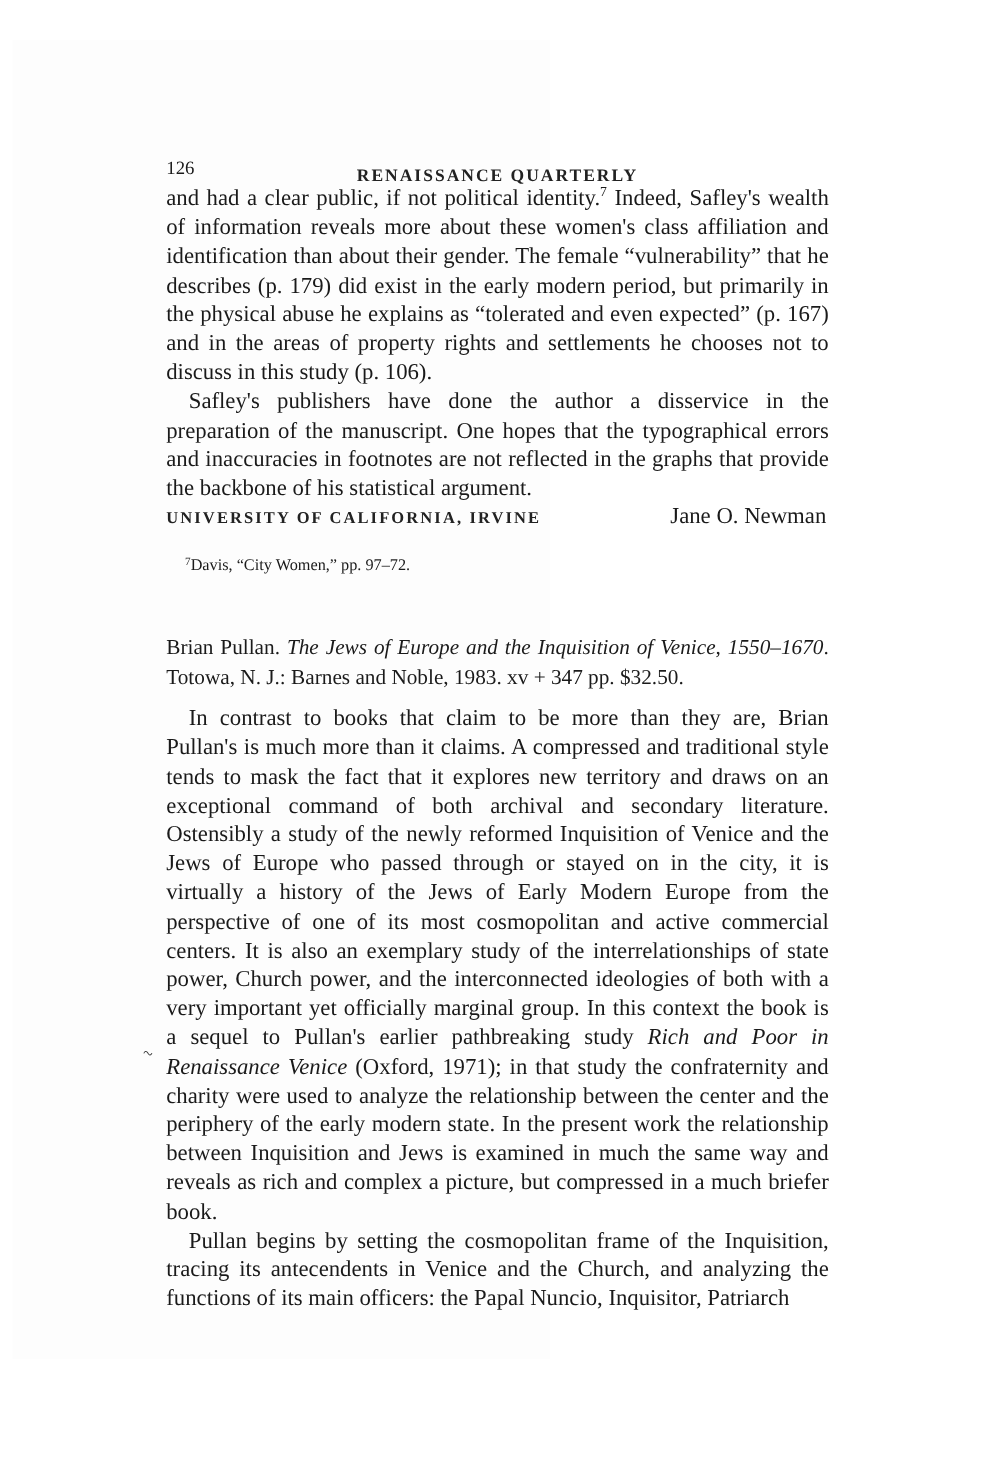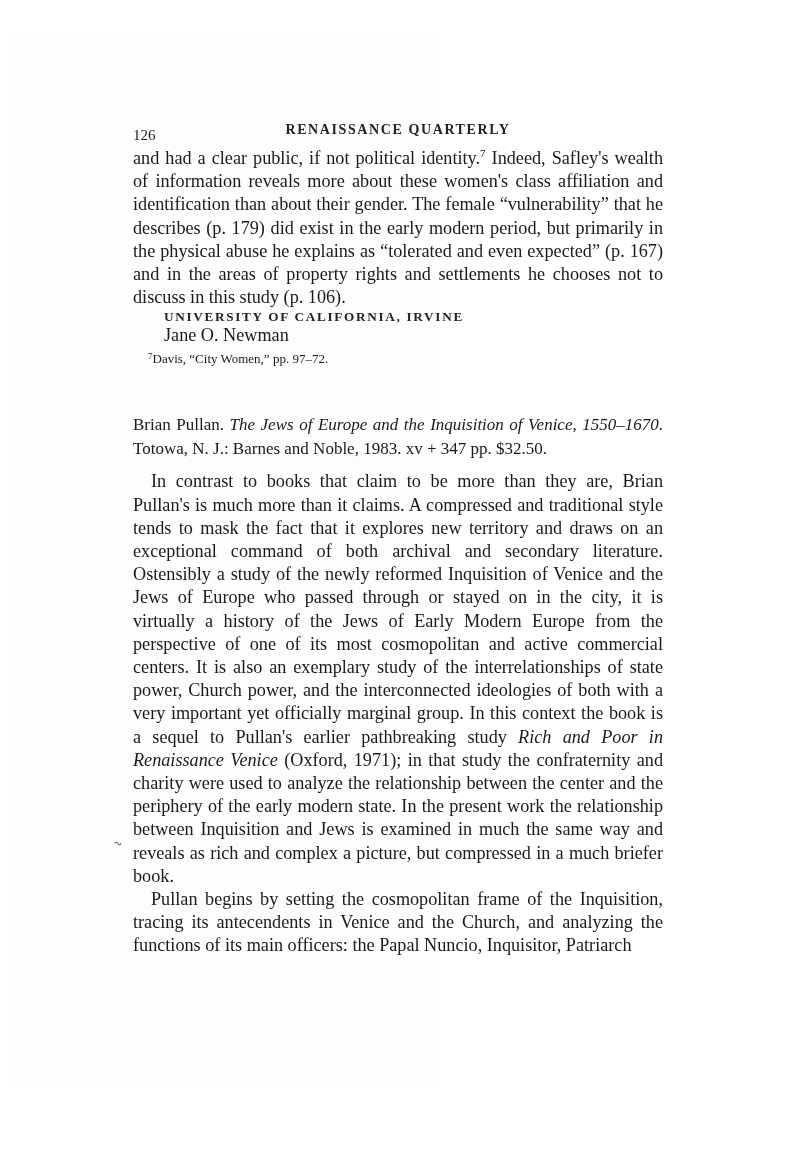--- a/index.html
+++ b/index.html
@@ -34,42 +34,41 @@
     .page-number {
       position: absolute;
       left: 0;
       top: 5px;
       font-size: 15px;
     }
     .journal-title {
       position: absolute;
       left: 0;
       right: 0;
-      top: 0;
+      top: 12px;
       text-align: center;
       font-size: 14px;
       letter-spacing: 1.6px;
       font-weight: bold;
       color: #222;
     }
     p {
       margin: 0;
       font-size: 18.2px;
       line-height: 23.2px;
       text-align: justify;
       text-align-last: auto;
     }
     .indent { text-indent: 18px; }
     .signature {
       display: flex;
       justify-content: space-between;
       align-items: baseline;
       margin-top: 0px;
       height: 24px;
-      flex-direction: column;
     }
     .affiliation {
       font-size: 13.2px;
       letter-spacing: 1.7px;
       font-weight: bold;
       color: #222;
     }
     .author {
       font-size: 18.2px;
       padding-right: 2px;
@@ -112,20 +111,21 @@
 
 <div class="page">
 
   <div class="running-head">
     <span class="page-number">126</span>
     <span class="journal-title">RENAISSANCE QUARTERLY</span>
   </div>
 
   <section>
     <p><span>and had a clear public, if not political identity.</span><span class="fn-sup">7</span><span> Indeed, Safley's wealth of information reveals more about these women's class affiliation and identification than about their gender. The female “vulnerability” that he describes (p. 179) did exist in the early modern period, but primarily in the physical abuse he explains as “tolerated and even expected” (p. 167) and in the areas of property rights and settlements he chooses not to discuss in this study (p. 106).</span></p>
+    <p class="indent">Safley's publishers have done the author a disservice in the preparation of the manuscript. One hopes that the typographical errors and inaccuracies in footnotes are not reflected in the graphs that provide the backbone of his statistical argument.</p>
 
     <div class="signature">
       <span class="affiliation">UNIVERSITY OF CALIFORNIA, IRVINE</span>
       <span class="author">Jane O. Newman</span>
     </div>
 
     <div class="footnote"><sup>7</sup><span>Davis, “City Women,” pp. 97–72.</span></div>
   </section>
 
   <section>

